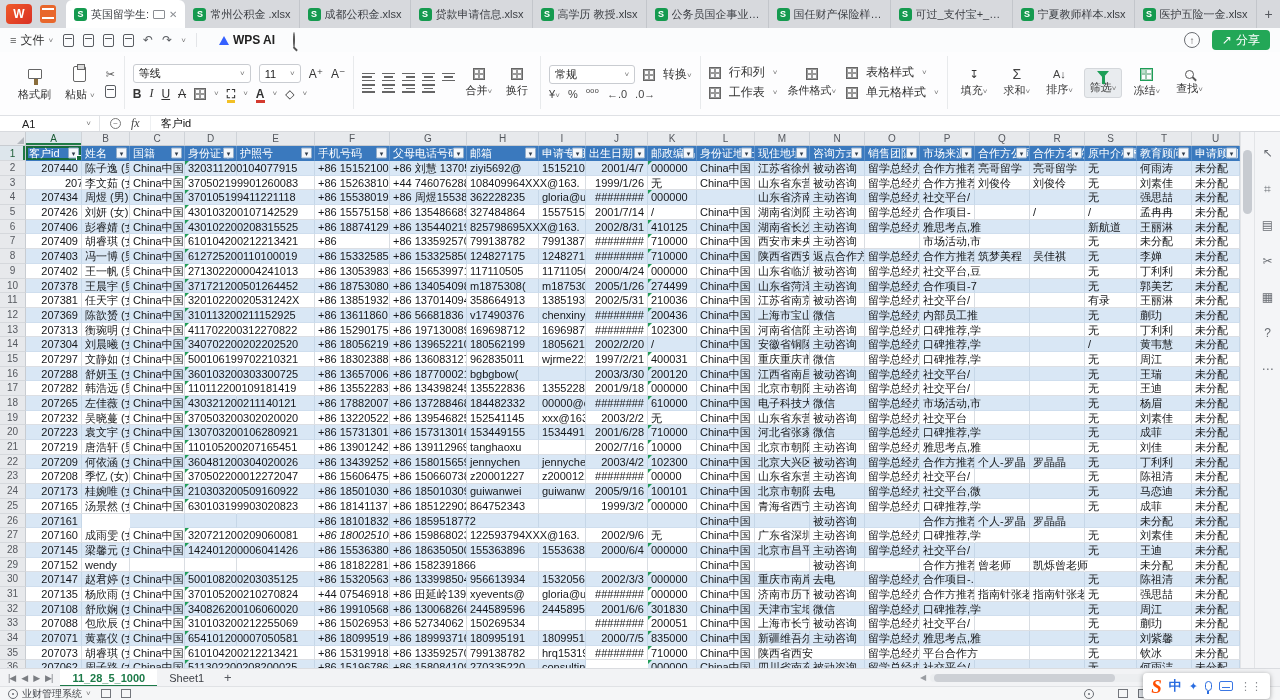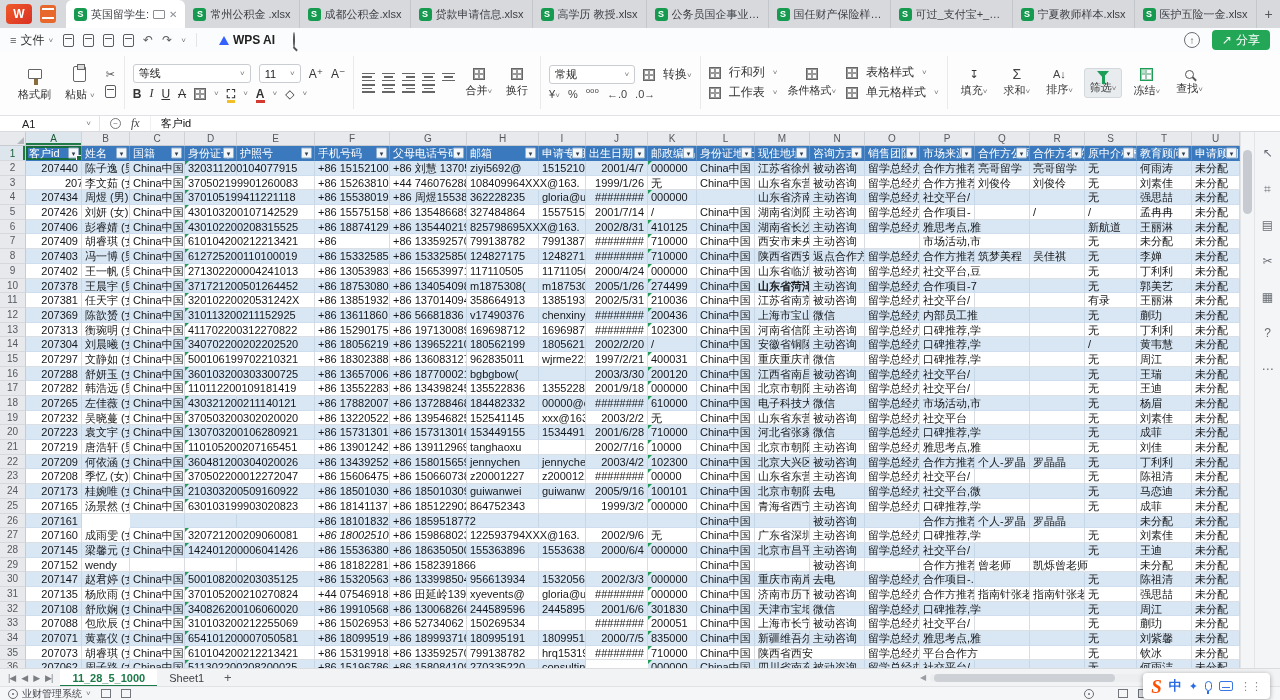--- a/index.html
+++ b/index.html
@@ -733,21 +733,21 @@
             <div class="cell" style="width: 55px;">China中国</div>
             <div class="cell tri spill" style="width: 52px;">371721200501264452</div>
             <div class="cell" style="width: 78px;"></div>
             <div class="cell" style="width: 75px;">+86 18753080</div>
             <div class="cell" style="width: 77px;">+86 1340540988</div>
             <div class="cell" style="width: 72px;">m1875308(</div>
             <div class="cell" style="width: 47px;">m1875308(</div>
             <div class="cell r" style="width: 62px;">2005/1/26</div>
             <div class="cell tri" style="width: 49px;">274499</div>
             <div class="cell" style="width: 58px;">China中国</div>
-            <div class="cell" style="width: 55px; font-weight: bold;">山东省菏泽</div>
+            <div class="cell" style="width: 55px;">山东省菏泽</div>
             <div class="cell" style="width: 55px;">主动咨询</div>
             <div class="cell" style="width: 55px;">留学总经办</div>
             <div class="cell spill" style="width: 55px;">合作项目-7</div>
             <div class="cell" style="width: 55px;"></div>
             <div class="cell" style="width: 55px;"></div>
             <div class="cell" style="width: 52px;">无</div>
             <div class="cell" style="width: 55px;">郭美艺</div>
             <div class="cell" style="width: 48px;">未分配</div>
           </div>
           <div class="row data">

